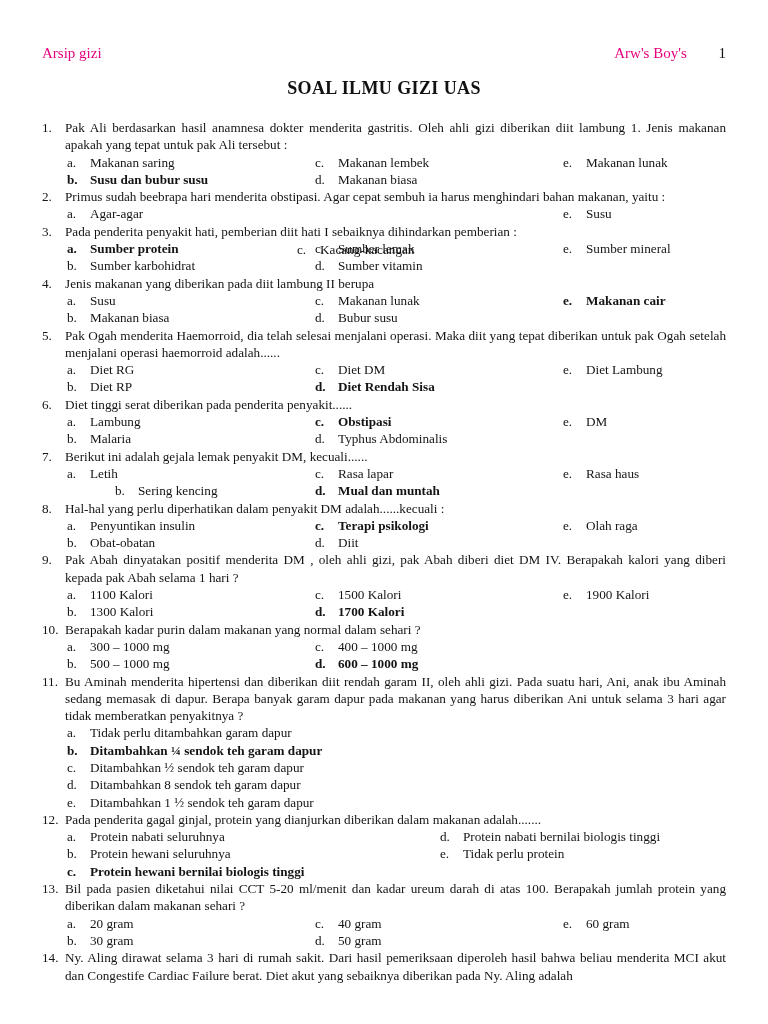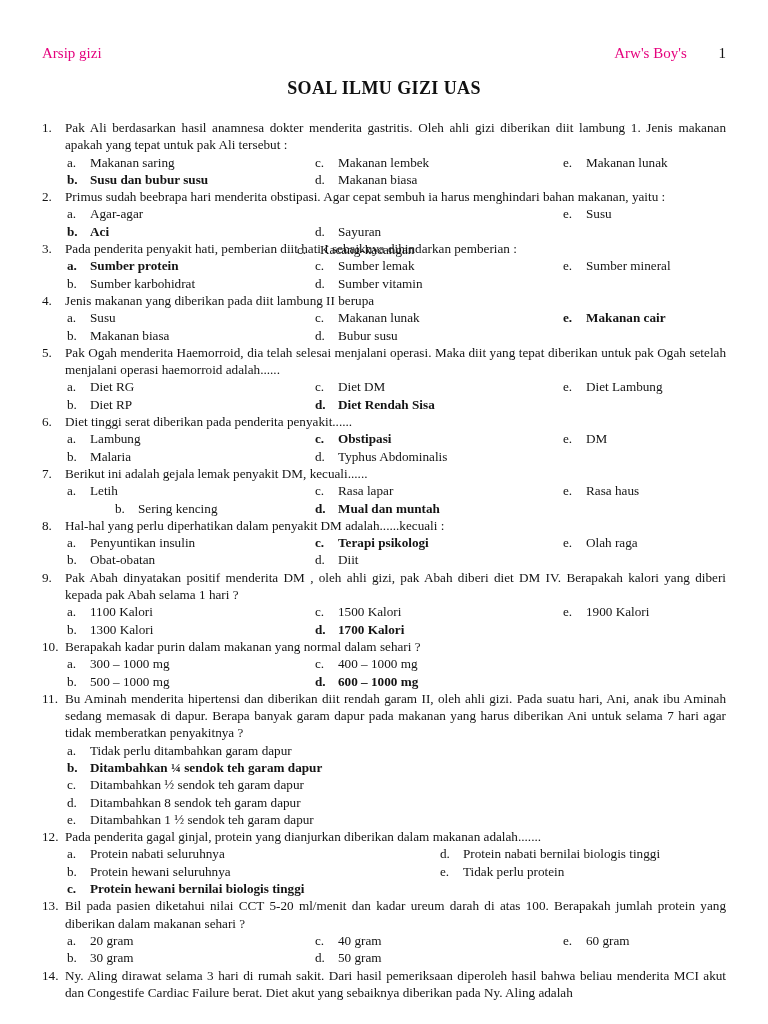--- a/index.html
+++ b/index.html
@@ -73,24 +73,20 @@
       </div>
       <div class="q">
         <div class="qnum">2.</div>
         <div class="qbody">
           <div class="qtext">Primus sudah beebrapa hari menderita obstipasi. Agar cepat sembuh ia harus menghindari bahan makanan, yaitu :</div>
           <div class="optrow">
             <span class="optcell" style="left: 2px;"><span class="optletter">a.</span><span class="opttext">Agar-agar</span></span>
             <span class="optcell" style="left: 232px; margin-top: 36px;"><span class="optletter">c.</span><span class="opttext">Kacang-kacangan</span></span>
             <span class="optcell" style="left: 498px;"><span class="optletter">e.</span><span class="opttext">Susu</span></span>
           </div>
-          <div class="optrow">
-            <span class="optcell bold" style="left: 2px;"><span class="optletter">b.</span><span class="opttext">Aci</span></span>
-            <span class="optcell" style="left: 250px;"><span class="optletter">d.</span><span class="opttext">Sayuran</span></span>
-          </div>
         </div>
       </div>
       <div class="q">
         <div class="qnum">3.</div>
         <div class="qbody">
           <div class="qtext">Pada penderita penyakit hati, pemberian diit hati I sebaiknya dihindarkan pemberian :</div>
           <div class="optrow">
             <span class="optcell bold" style="left: 2px;"><span class="optletter">a.</span><span class="opttext">Sumber protein</span></span>
             <span class="optcell" style="left: 250px;"><span class="optletter">c.</span><span class="opttext">Sumber lemak</span></span>
             <span class="optcell" style="left: 498px;"><span class="optletter">e.</span><span class="opttext">Sumber mineral</span></span>
@@ -201,21 +197,21 @@
           </div>
           <div class="optrow">
             <span class="optcell" style="left: 2px;"><span class="optletter">b.</span><span class="opttext">500 – 1000 mg</span></span>
             <span class="optcell bold" style="left: 250px;"><span class="optletter">d.</span><span class="opttext">600 – 1000 mg</span></span>
           </div>
         </div>
       </div>
       <div class="q">
         <div class="qnum">11.</div>
         <div class="qbody">
-          <div class="qtext">Bu Aminah menderita hipertensi dan diberikan diit rendah garam II, oleh ahli gizi. Pada suatu hari, Ani, anak ibu Aminah sedang memasak di dapur. Berapa banyak garam dapur pada makanan yang harus diberikan Ani untuk selama 7 hari agar tidak memberatkan penyakitnya ?</div>
+          <div class="qtext">Bu Aminah menderita hipertensi dan diberikan diit rendah garam II, oleh ahli gizi. Pada suatu hari, Ani, anak ibu Aminah sedang memasak di dapur. Berapa banyak garam dapur pada makanan yang harus diberikan Ani untuk selama 3 hari agar tidak memberatkan penyakitnya ?</div>
           <div class="optrow">
             <span class="optcell" style="left: 2px;"><span class="optletter">a.</span><span class="opttext">Tidak perlu ditambahkan garam dapur</span></span>
           </div>
           <div class="optrow">
             <span class="optcell bold" style="left: 2px;"><span class="optletter">b.</span><span class="opttext">Ditambahkan ¼ sendok teh garam dapur</span></span>
           </div>
           <div class="optrow">
             <span class="optcell" style="left: 2px;"><span class="optletter">c.</span><span class="opttext">Ditambahkan ½ sendok teh garam dapur</span></span>
           </div>
           <div class="optrow">

